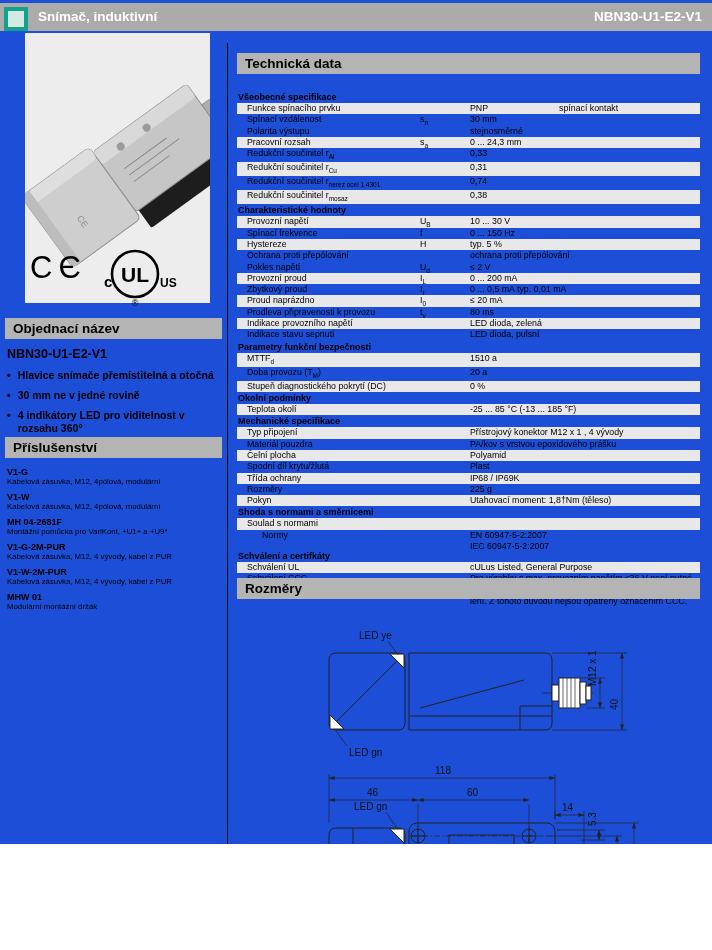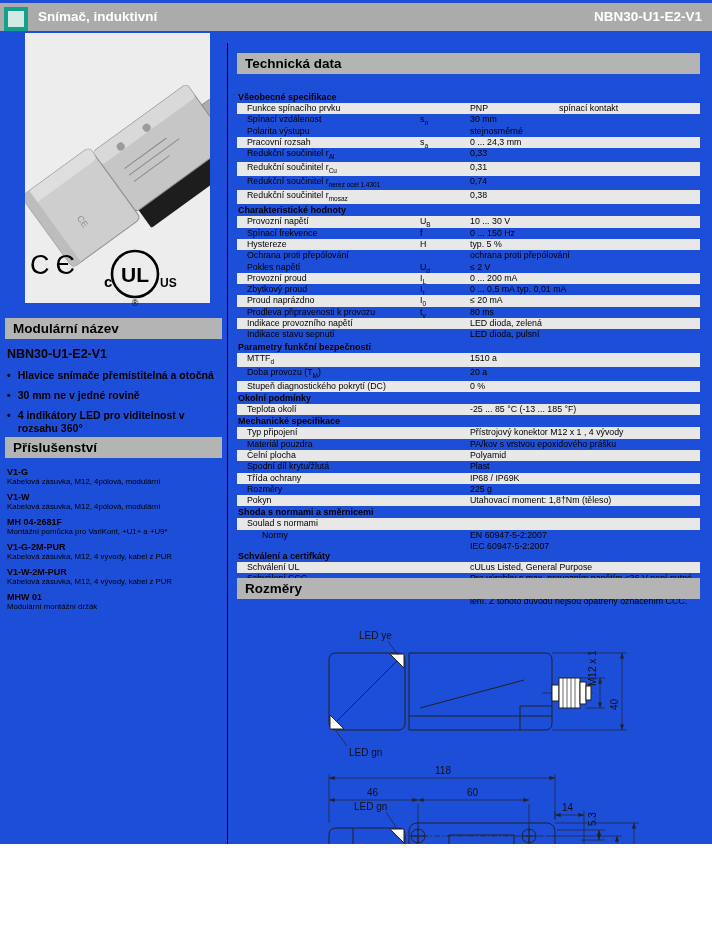--- a/index.html
+++ b/index.html
@@ -7,21 +7,21 @@
   .page{position:relative;width:712px;height:844px;background:#1d4ed8;
         font-family:"Liberation Sans","DejaVu Sans",sans-serif;color:#000;overflow:hidden;padding-left:48px;}
   
   .topbar{position:absolute;left:0;top:3px;width:712px;height:28px;background:var(--bar-gray);}
   .brandicon{position:absolute;left:4px;top:4px;width:16px;height:16px;background:var(--icon-fill);
              border:4px solid var(--accent-teal);}
   .topbar .title{position:absolute;left:38px;top:0;line-height:28px;color:#fff;font-weight:bold;font-size:13.5px;}
   .topbar .part{position:absolute;right:10px;top:0;line-height:28px;color:#fff;font-weight:bold;font-size:13.5px;}
   
   .photo{position:absolute;left:25px;top:33px;width:185px;height:270px;background:#ededed;overflow:hidden;}
-  .ce-mark{position:absolute;left:30px;top:250px;font-size:27px;letter-spacing:6px;color:#000;}
+  .ce-mark{position:absolute;left:30px;top:250px;font-size:31px;letter-spacing:6px;color:#000;}
   .ul-mark{position:absolute;left:92px;top:243px;}
   .bar{background:var(--section-gray);font-weight:bold;font-size:13.5px;padding:3px 0 3px 8px;}
   #order-bar{position:absolute;left:5px;top:318px;width:209px;}
   #order-code{position:absolute;left:7px;top:347px;font-weight:bold;font-size:12.5px;}
   #features{position:absolute;left:7px;top:369px;width:210px;margin:0;padding:0;list-style:none;}
   #features li{display:flex;gap:7px;margin-bottom:7px;font-weight:bold;font-size:10.5px;line-height:1.25;}
   #acc-bar{position:absolute;left:5px;top:437px;width:209px;}
   #acc-list{position:absolute;left:7px;top:461px;width:212px;}
   .acc-code{font-weight:bold;font-size:9px;margin-top:6px;}
   .acc-desc{font-size:7.8px;}
@@ -84,21 +84,21 @@
   <div class="ul-mark">
     <svg width="86" height="74" viewBox="0 0 86 74">
       <circle cx="43" cy="31" r="23" fill="none" stroke="#000" stroke-width="2.6"></circle>
       <text x="43" y="39" text-anchor="middle" font-size="21" font-weight="bold">UL</text>
       <text x="12" y="44" font-size="15" font-weight="bold">c</text>
       <text x="68" y="44" font-size="12" font-weight="bold">US</text>
       <text x="43" y="63" text-anchor="middle" font-size="9">®</text>
     </svg>
   </div>
 
-  <div class="bar" id="order-bar">Modulární název</div>
+  <div class="bar" id="order-bar">Objednací název</div>
   <div id="order-code">NBN30-U1-E2-V1</div>
   <ul id="features">
       <li>
         <span>•</span>
         <span>Hlavice snímače přemístitelná a otočná</span>
       </li>
       <li>
         <span>•</span>
         <span>30 mm ne v jedné rovině</span>
       </li>

